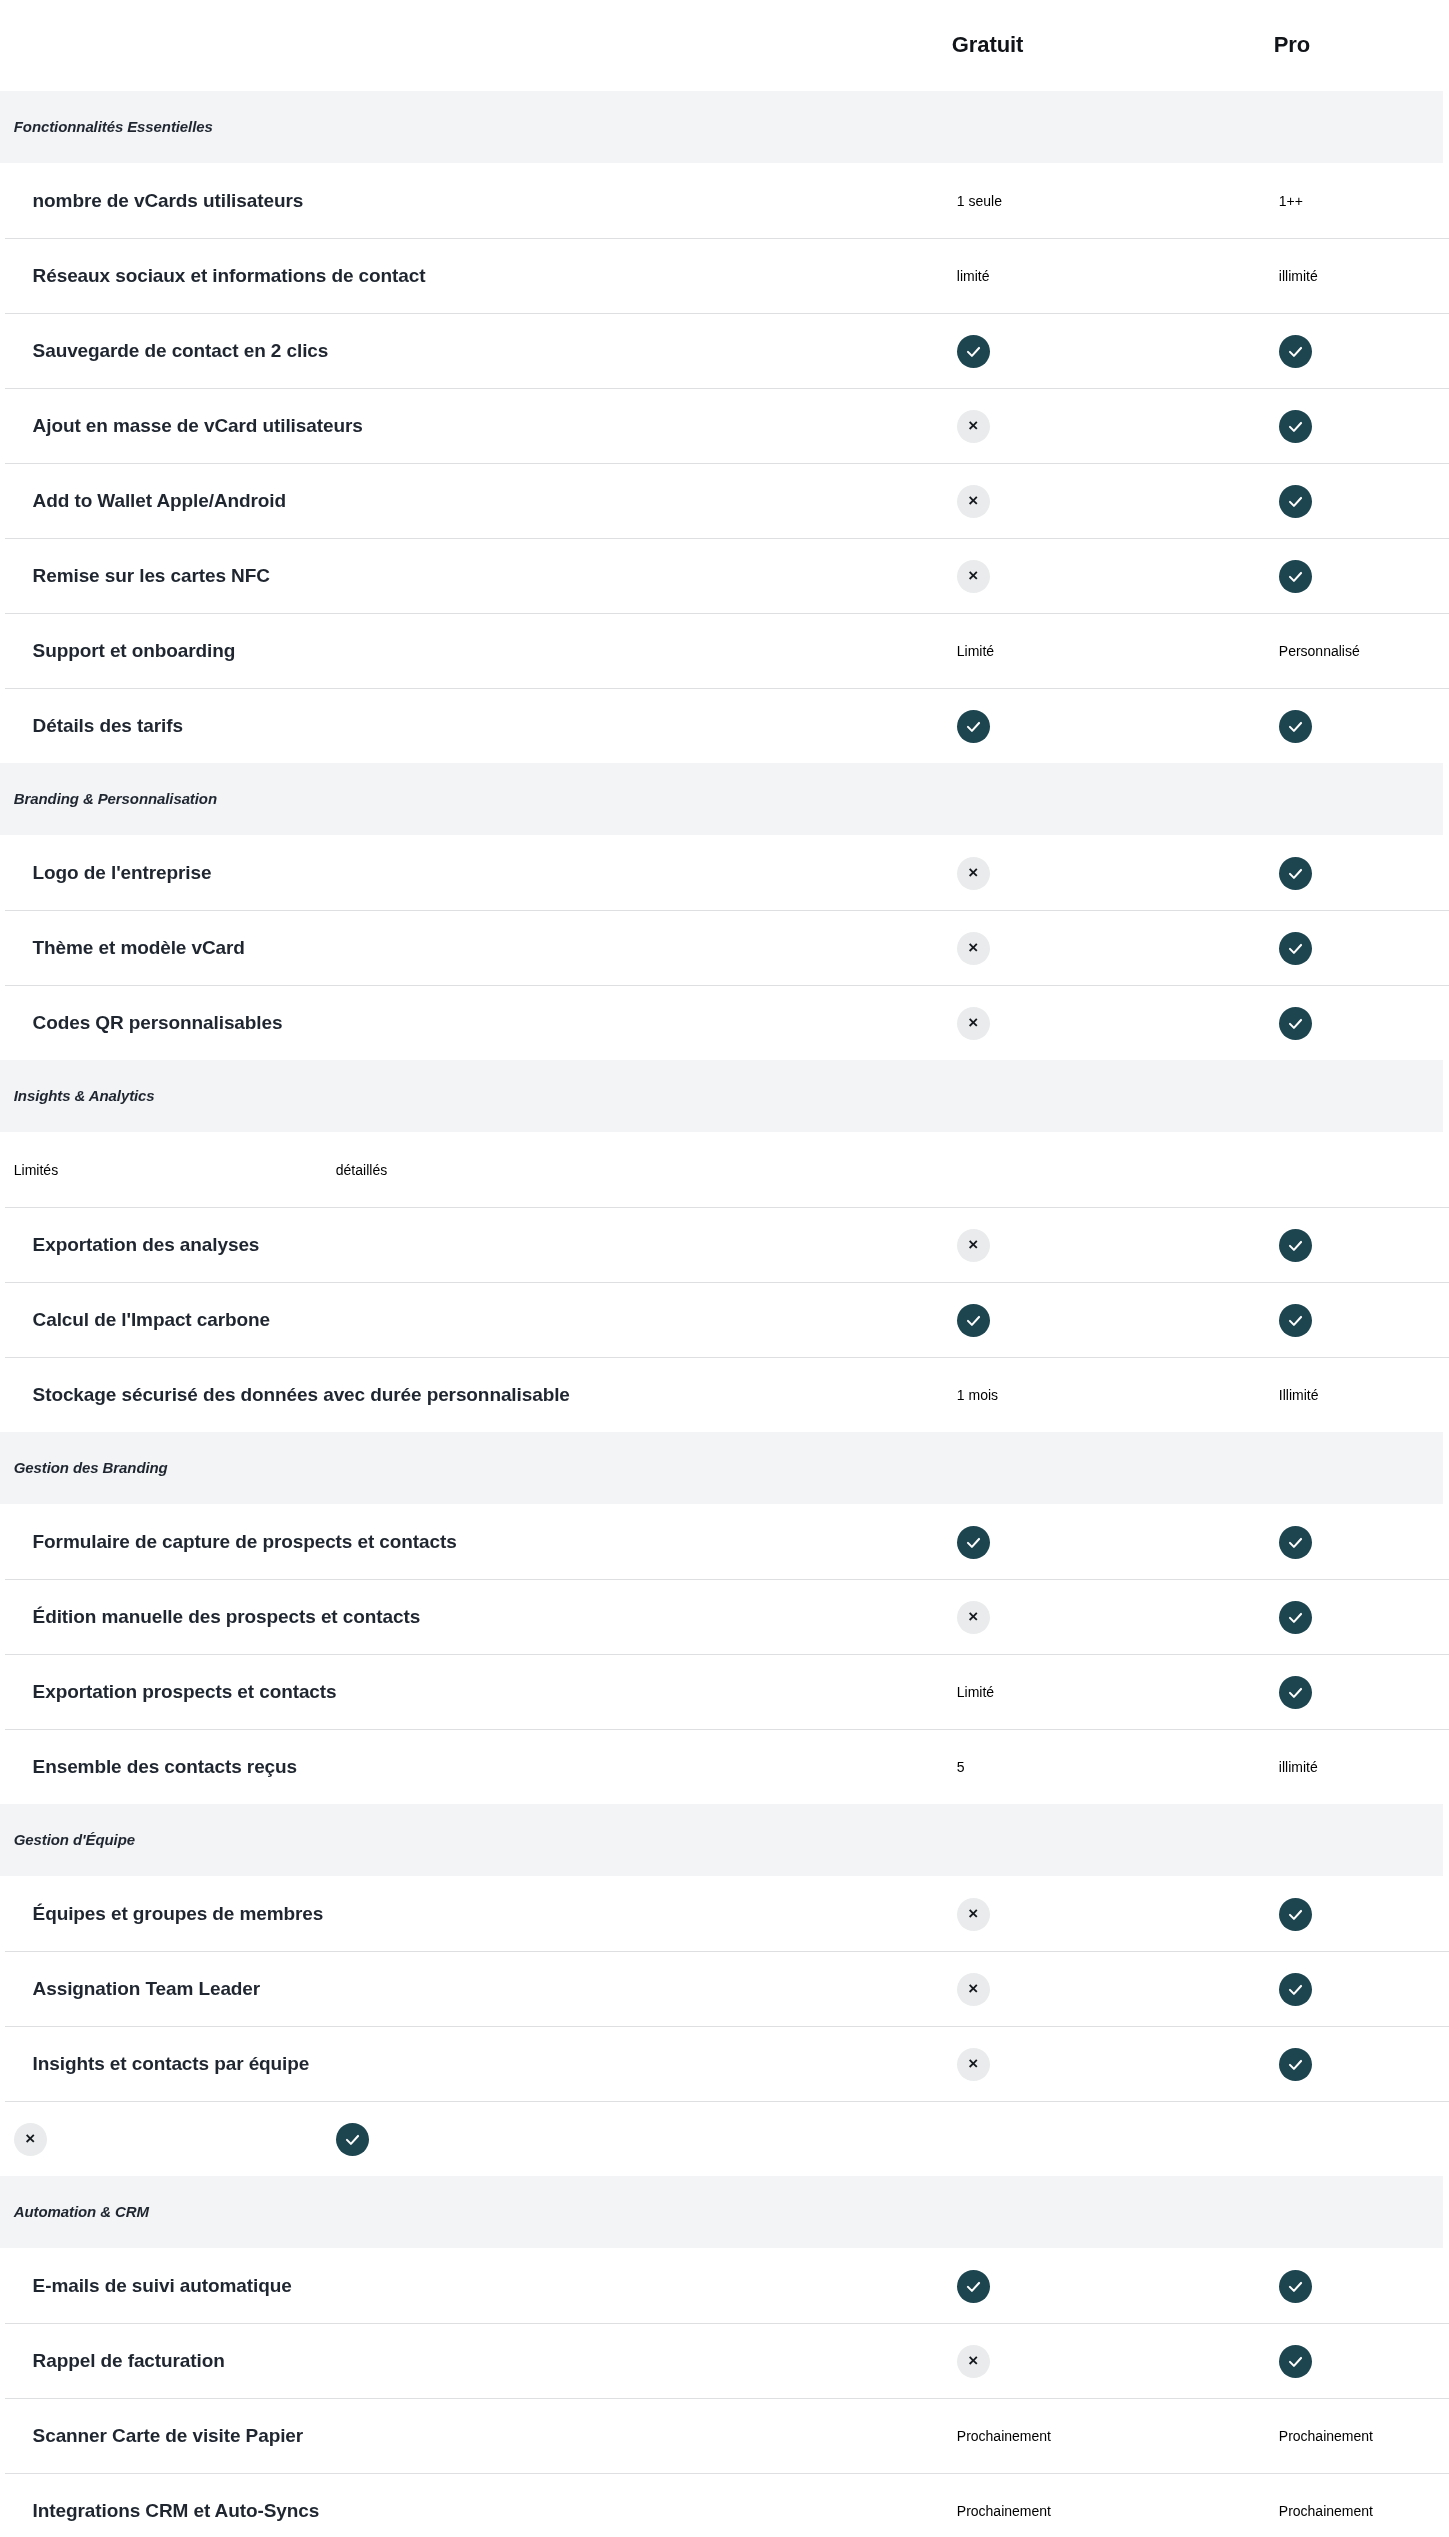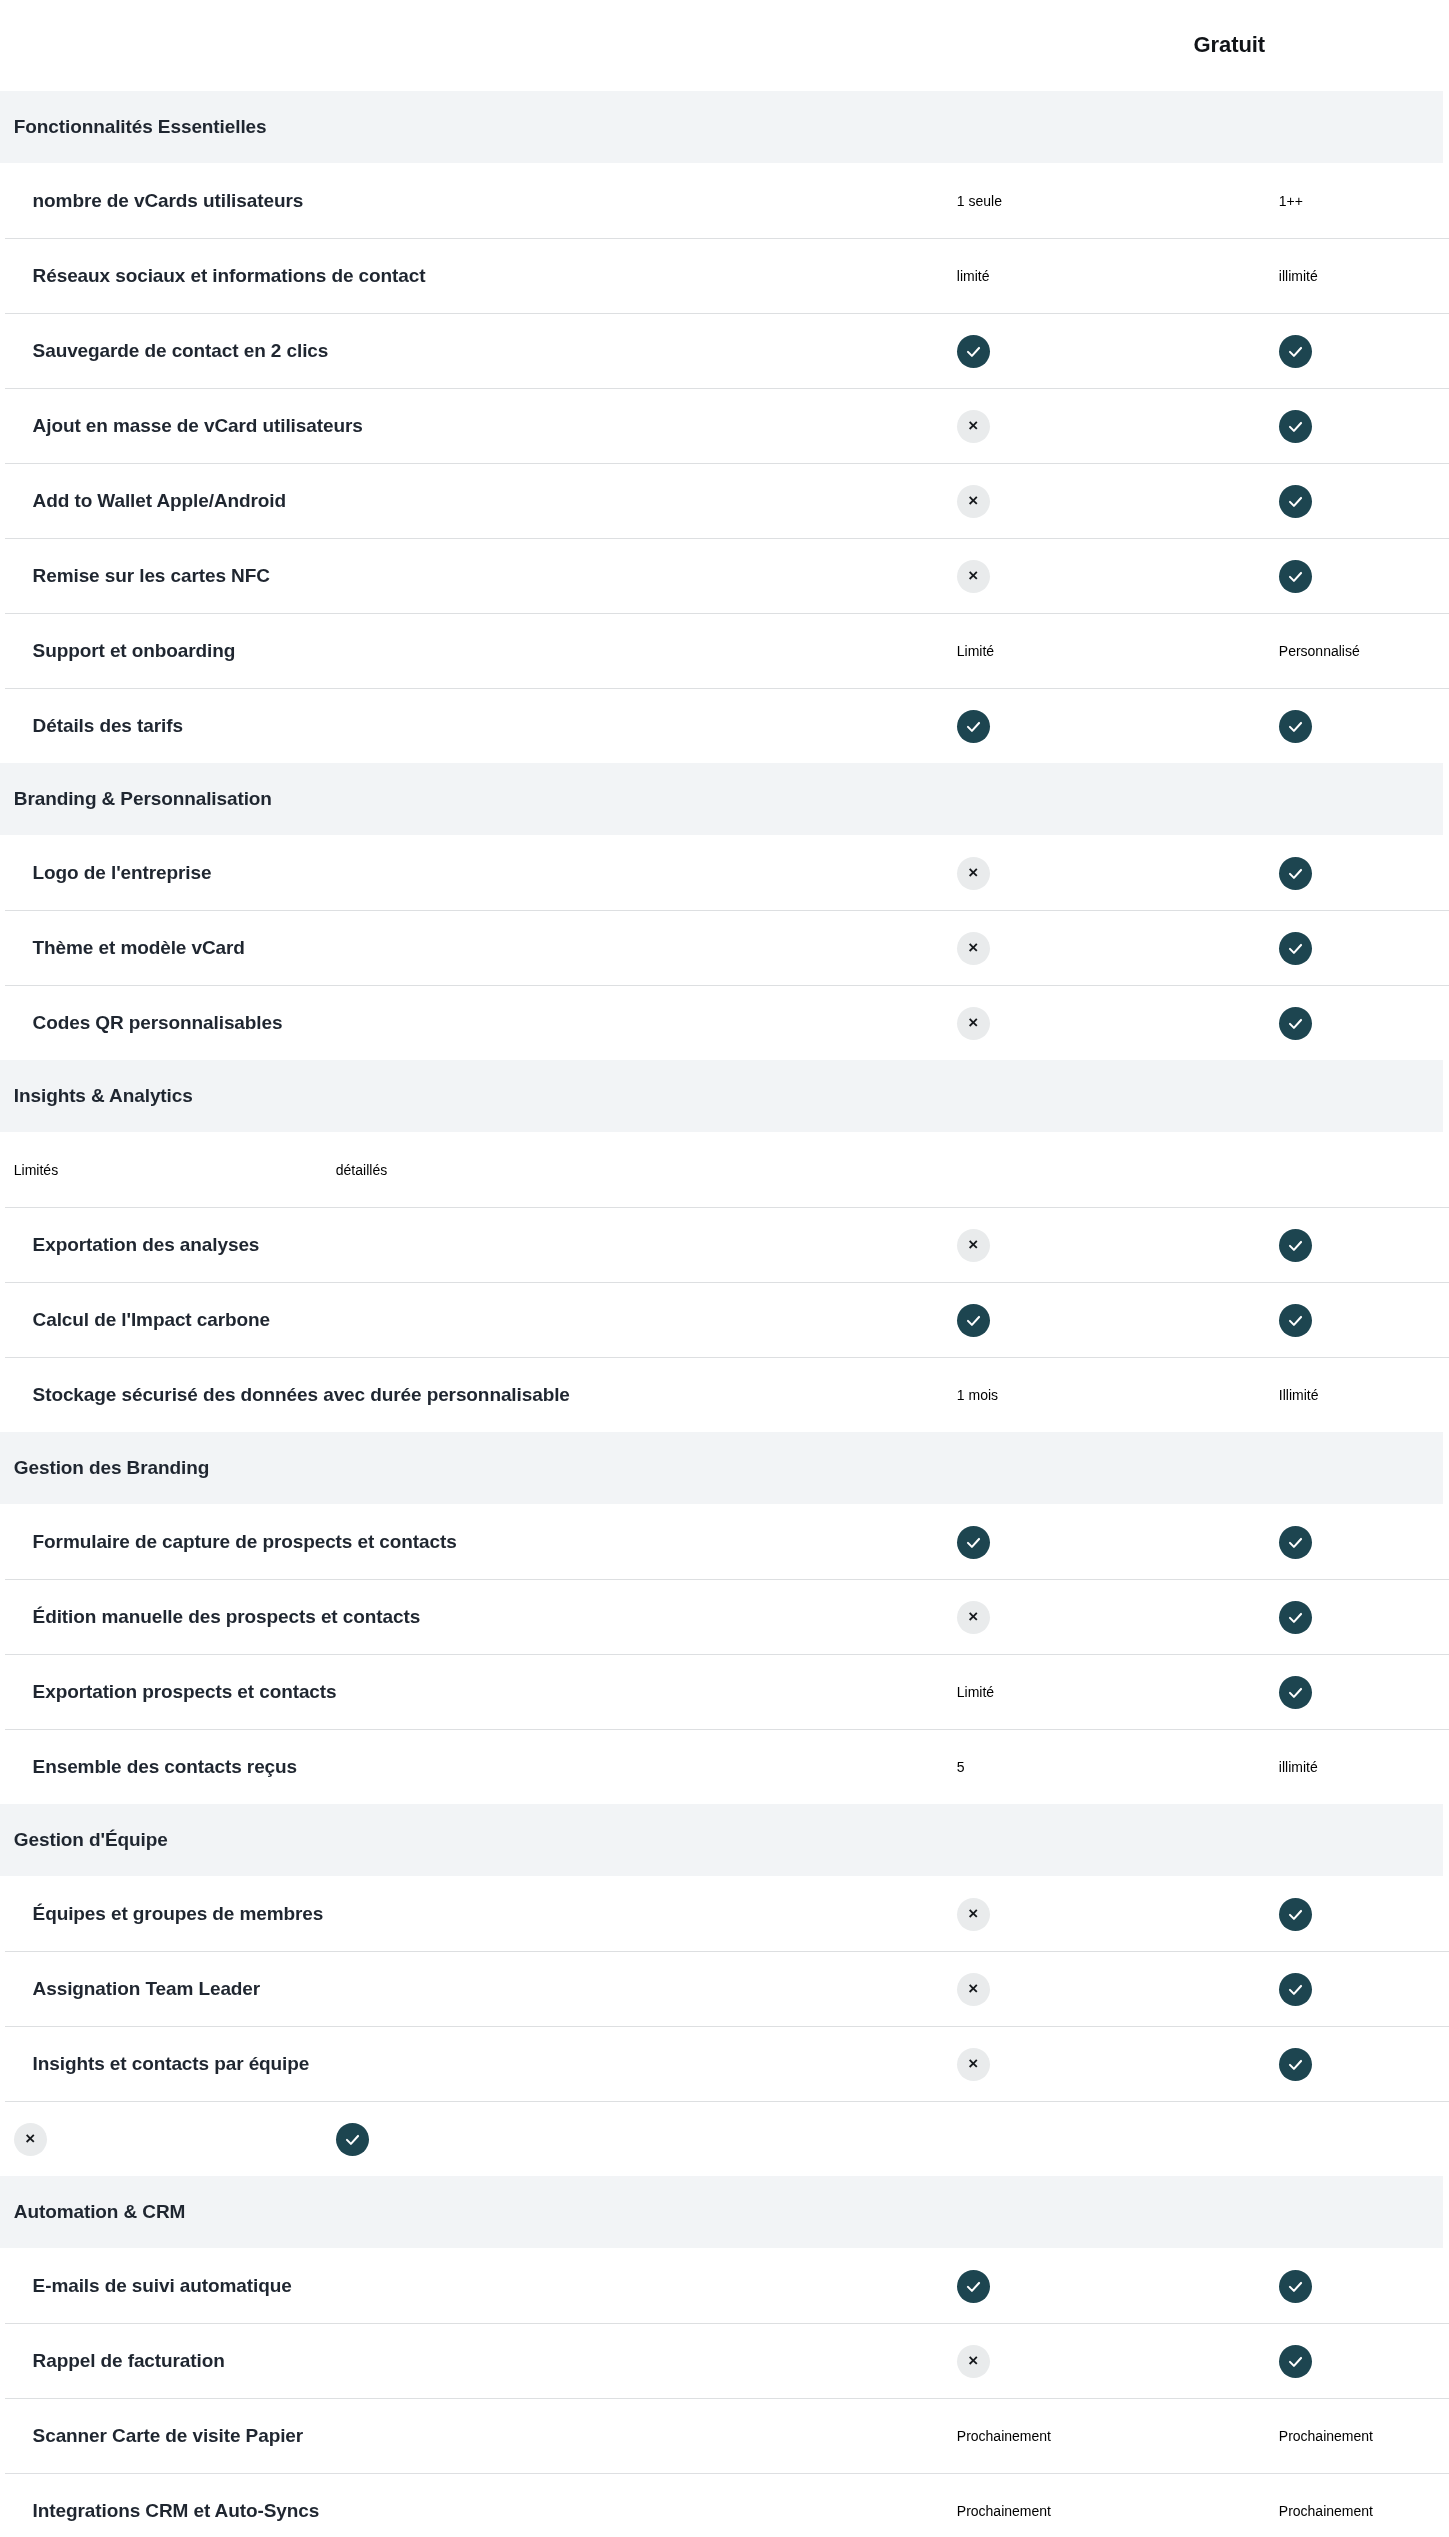--- a/index.html
+++ b/index.html
@@ -17,21 +17,20 @@
     width: 1449px;
     box-sizing: border-box;
   }
 
   
   .table-head {
     display: flex;
     align-items: center;
     height: 91px;
     box-sizing: border-box;
-    text-align: right;
   }
   .col-feature {
     width: 943px;
     flex: 0 0 943px;
     box-sizing: border-box;
     padding-left: 16.3px;
   }
   .col-plan {
     width: 322px;
     flex: 0 0 322px;
@@ -50,25 +49,26 @@
   .section-head {
     background: #f2f4f6;
     height: 72px;
     display: flex;
     align-items: center;
     width: 1443px;
     box-sizing: border-box;
     padding-left: 13.8px;
   }
   .section-title {
-    font-size: 19px;
+    font-size: 15px;
     font-weight: 600;
     color: #1f2630;
     letter-spacing: -0.1px;
     line-height: 1.2;
+    font-style: italic;
   }
 
   
   .feature-row {
     display: flex;
     align-items: center;
     height: 75px;
     border-top: 1.9px solid #dddfe1;
     margin-left: 5px;
     width: 1444px;

